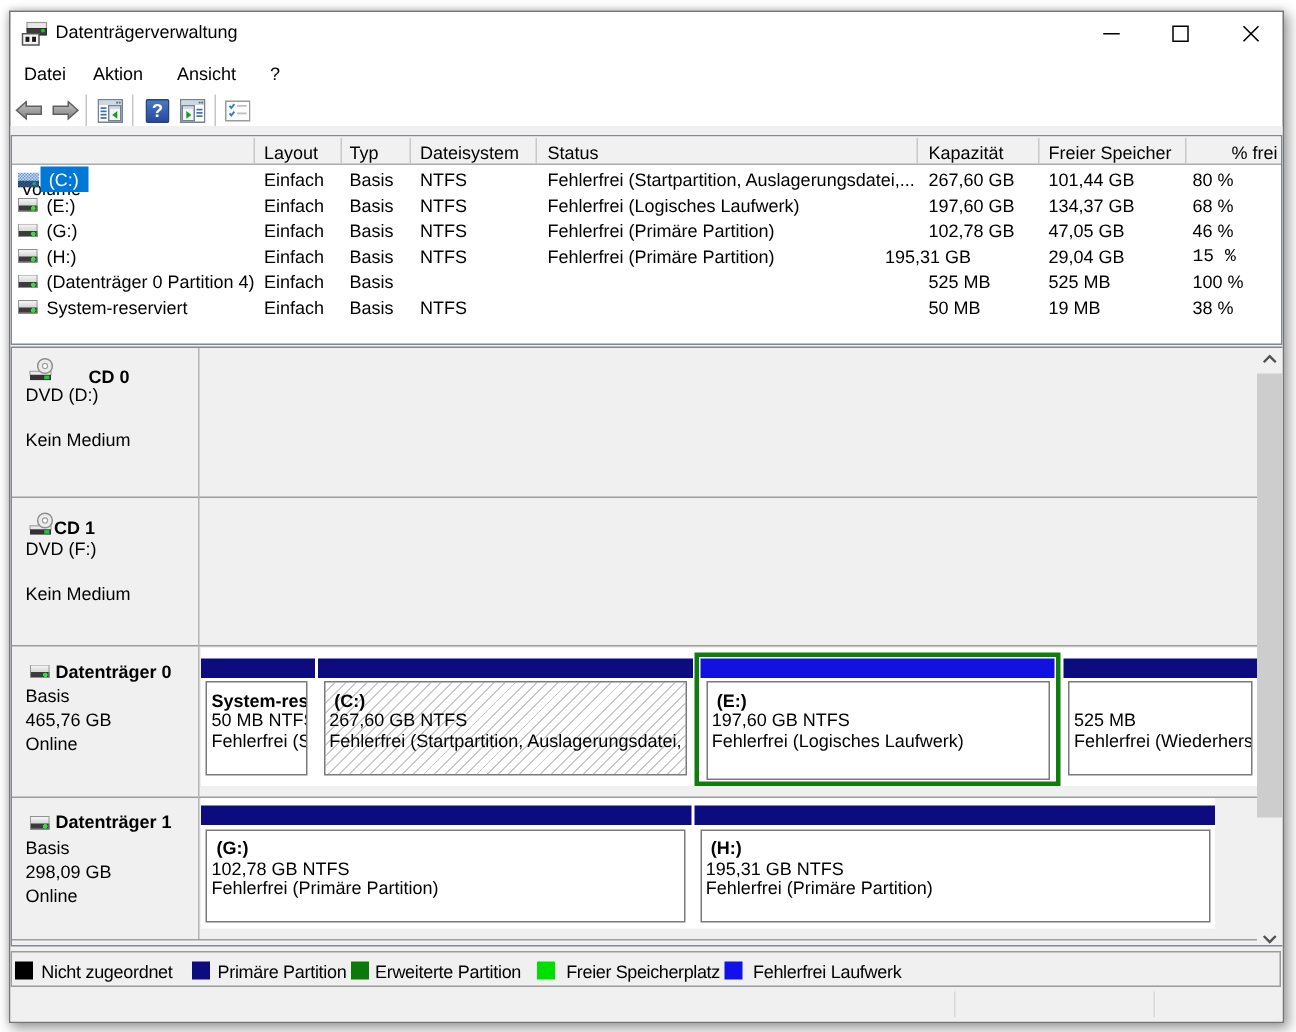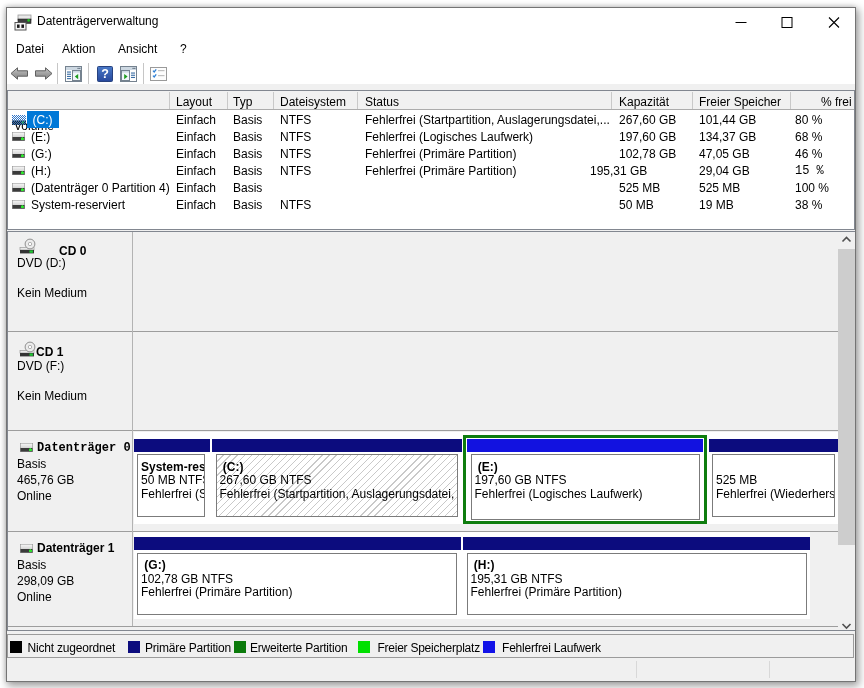--- a/index.html
+++ b/index.html
@@ -227,21 +227,21 @@
   <rect x="1" y="12" width="14" height="3.4" fill="#333333"></rect>
   <rect x="10.5" y="12.4" width="3.4" height="2.4" fill="#1fc833"></rect>
   <circle cx="11" cy="6" r="4.9" fill="#ececec" stroke="#8f8f8f" stroke-width="1"></circle>
   <circle cx="11" cy="6" r="1.7" fill="#ffffff" stroke="#9f9f9f" stroke-width="0.8"></circle>
 </svg>
 <div class="t b" style="left:36px;top:344.5px;">CD 1</div>
 <div class="t" style="left:17px;top:358.5px;">DVD (F:)</div>
 <div class="t" style="left:17px;top:389px;">Kein Medium</div>
 
 <div class="dico" style="left:20px;top:443px"></div>
-<div class="t b" style="left:37px;top:441px;font-family:Liberation Mono, monospace;">Datenträger 0</div>
+<div class="t b" style="left:37px;top:441px;">Datenträger 0</div>
 <div class="t" style="left:17px;top:456.5px;">Basis</div>
 <div class="t" style="left:17px;top:472.5px;">465,76 GB</div>
 <div class="t" style="left:17px;top:488.5px;">Online</div>
 <div class="abs" style="left:133.5px;top:431.5px;width:704.5px;height:92.5px;background:#fff;"></div>
 
 <div class="bar" style="left:134px;top:438.5px;width:75.5px;"></div>
 <div class="box" style="left:137px;top:454px;width:68px;height:63px;">
   <div class="bt" style="padding-top:5.5px;"><b>System-reserviert</b>
 50 MB NTFS
 Fehlerfrei (System, Aktiv, Primäre Partition)</div>

